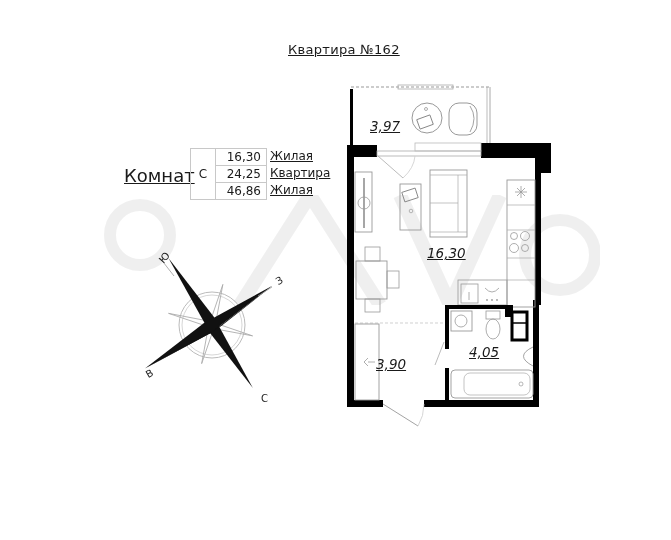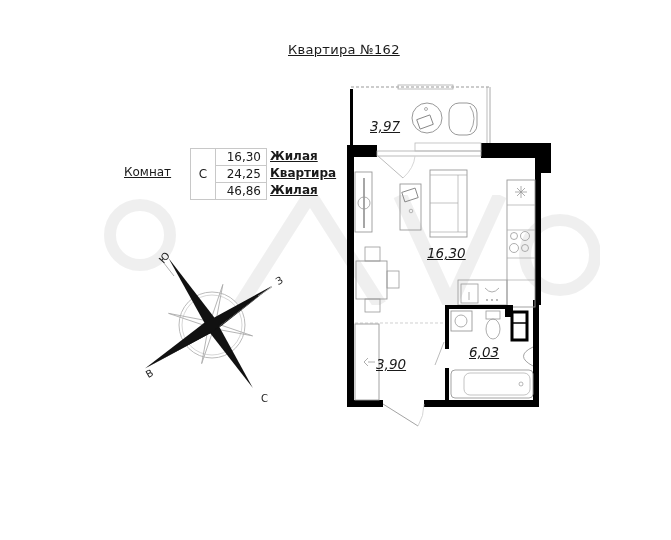--- a/index.html
+++ b/index.html
@@ -1,26 +1,26 @@
 <!DOCTYPE html>
 <html><head>
 <meta charset="utf-8">
 <style>
   html, body { margin:0; padding:0; background:#ffffff; }
   body { width:671px; height:540px; position:relative; overflow:hidden;
          font-family:"DejaVu Sans", sans-serif; color:#1a1a1a; }
   .title { position:absolute; left:288px; top:42px; font-size:13px;
            text-decoration:underline; letter-spacing:0.3px;text-align:right; }
-  .legend-label { position:absolute; left:124px; top:165px; font-size:12px; text-decoration:underline; }
+  .legend-label { position:absolute; left:124px; top:165px; font-size:18px; text-decoration:underline; }
   .legend-table { position:absolute; left:190px; top:148px; border-collapse:collapse; font-size:12px; }
   .legend-table td { border:1px solid #c8c8c8; padding:0 5px; height:16px; line-height:16px; }
   .legend-table td.type { width:14px; text-align:center; }
   .legend-table td.val { text-align:right; width:40px; }
   .legend-names { position:absolute; left:270px; top:148px; font-size:12px; line-height:17px; }
-  .legend-names div { text-decoration:underline;font-weight:bold; }
+  .legend-names div { text-decoration:underline; }
   .compass-letter { position:absolute; font-size:10px; color:#222; }
   .plan { position:absolute; left:0; top:0; }
   .area { position:absolute; font-size:13.5px; font-style:italic; text-decoration:underline; }
   .watermark { position:absolute; left:100px; top:195px; width:500px; height:110px; opacity:0.06; }
 </style>
 </head>
 <body>
 
 <div class="title">Квартира №162</div>
 
@@ -182,13 +182,13 @@
     <path d="M533 347 Q514 356 533 366" fill="none" stroke="#999" stroke-width="0.9"></path>
     <rect x="451" y="370" width="82" height="28" rx="4" fill="none" stroke="#999" stroke-width="0.9"></rect>
     <rect x="464" y="373" width="66" height="22" rx="6" fill="none" stroke="#aaa" stroke-width="0.7"></rect>
     <circle cx="521" cy="384" r="2" fill="none" stroke="#999" stroke-width="0.7"></circle>
   </g>
 </svg>
 
 <div class="area" style="left:370px;top:106px;margin-top:12px;">3,97</div>
 <div class="area" style="left:427px;top:245px;">16,30</div>
 <div class="area" style="left:376px;top:356px;">3,90</div>
-<div class="area" style="left:469px;top:344px;">6,03</div>
+<div class="area" style="left:469px;top:344px;">4,05</div>
 
 </body></html>

